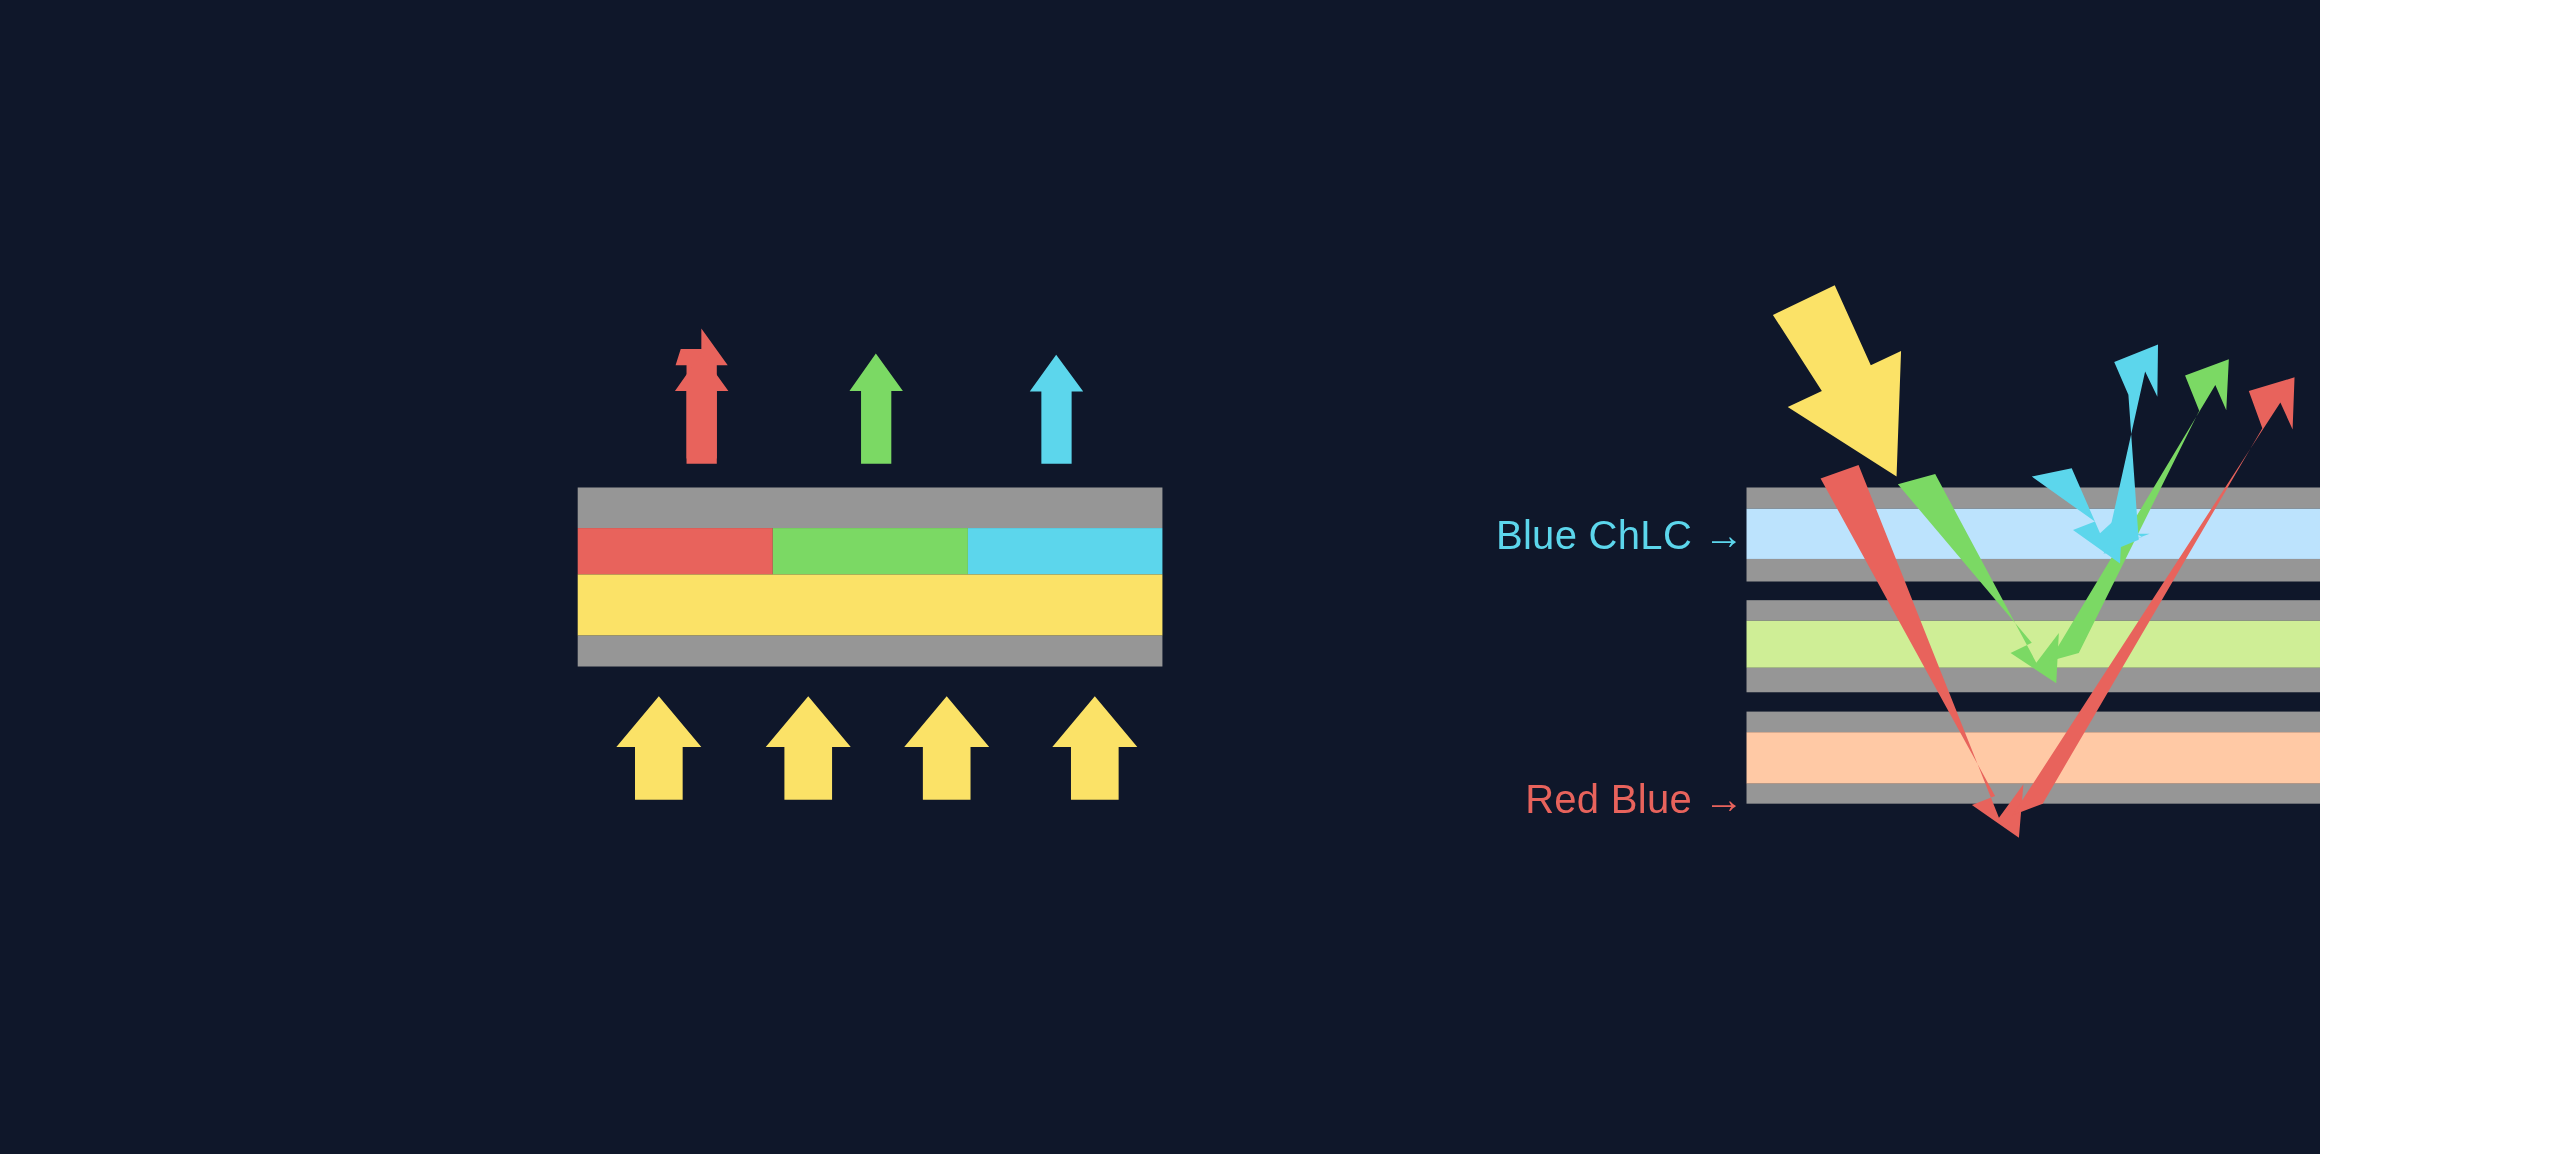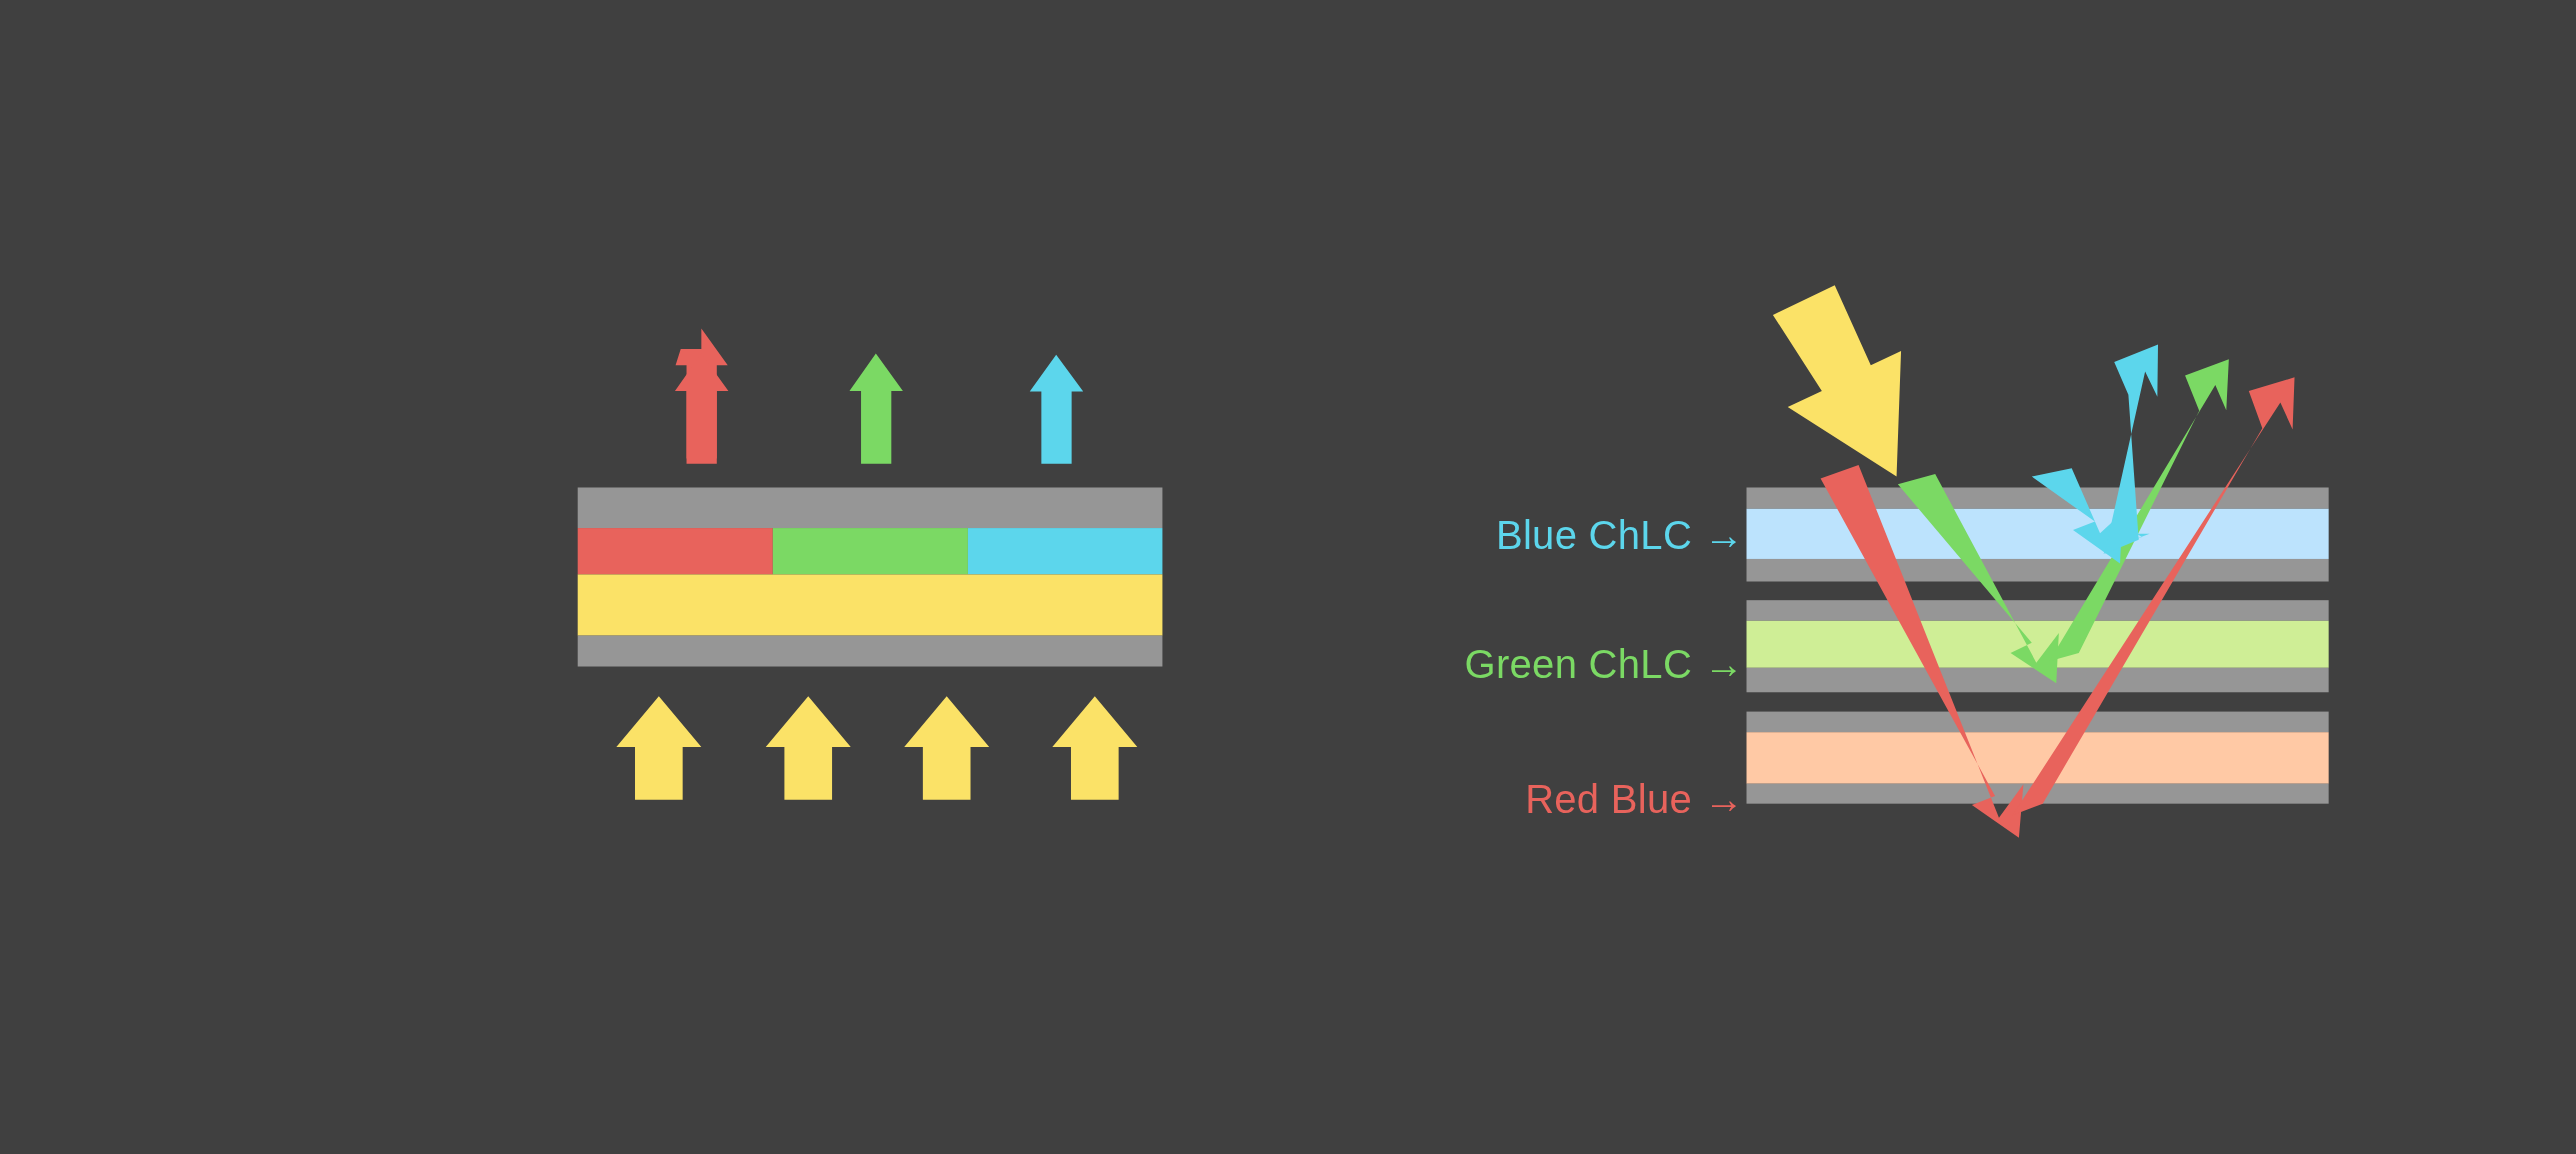--- a/index.html
+++ b/index.html
@@ -5,23 +5,23 @@
   html, body {
     margin: 0;
     padding: 0;
     background: #ffffff;
   }
   body {
     font-family: "Liberation Sans", sans-serif;
   }
   #canvas {
     position: relative;
-    width: 2576px;
+    width: 2320px;
     height: 1154px;
-    background: #404040;
+    background: #0f172a;
     overflow: hidden;
   }
   #diagram-svg {
     position: absolute;
     left: 0;
     top: 0;
     width: 2576px;
     height: 1154px;
     display: block;
   }
@@ -109,24 +109,20 @@
       </g>
 
     </g>
   </svg>
 
   <div style="position:absolute; left:1409px; top:513px; width:335px; text-align:right;
               white-space:nowrap;">
     <span class="layer-label" style="color:#5CD6EC;">Blue ChLC</span><span class="layer-label" style="color:#5CD6EC; padding-left:11.6px;">→</span>
   </div>
 
-  <div style="position:absolute; left:1370px; top:642px; width:374px; text-align:right;
-              white-space:nowrap;">
-    <span class="layer-label" style="color:#7BD964;">Green ChLC</span><span class="layer-label" style="color:#7BD964; padding-left:11.6px;">→</span>
-  </div>
 
   <div style="position:absolute; left:1409px; top:777px; width:335px; text-align:right;
               white-space:nowrap;">
     <span class="layer-label" style="color:#E8635C;">Red Blue</span><span class="layer-label" style="color:#E8635C; padding-left:11.6px;">→</span>
   </div>
 
 </div>
 
 
 </body></html>

